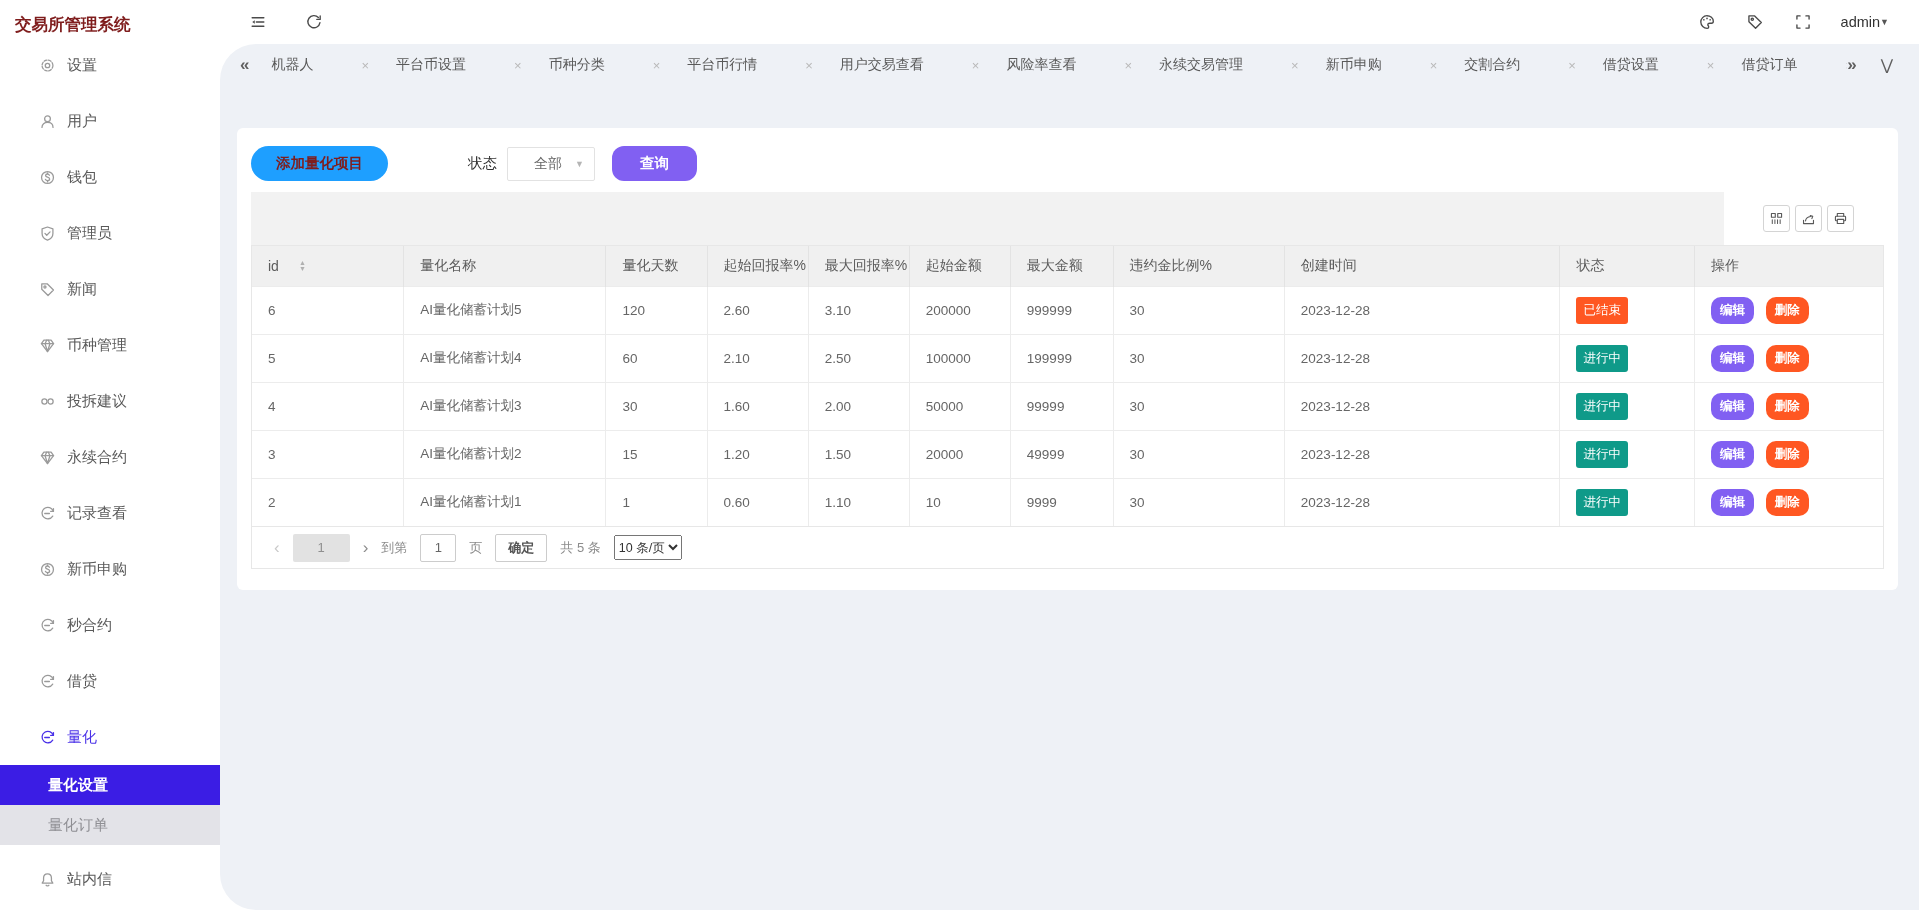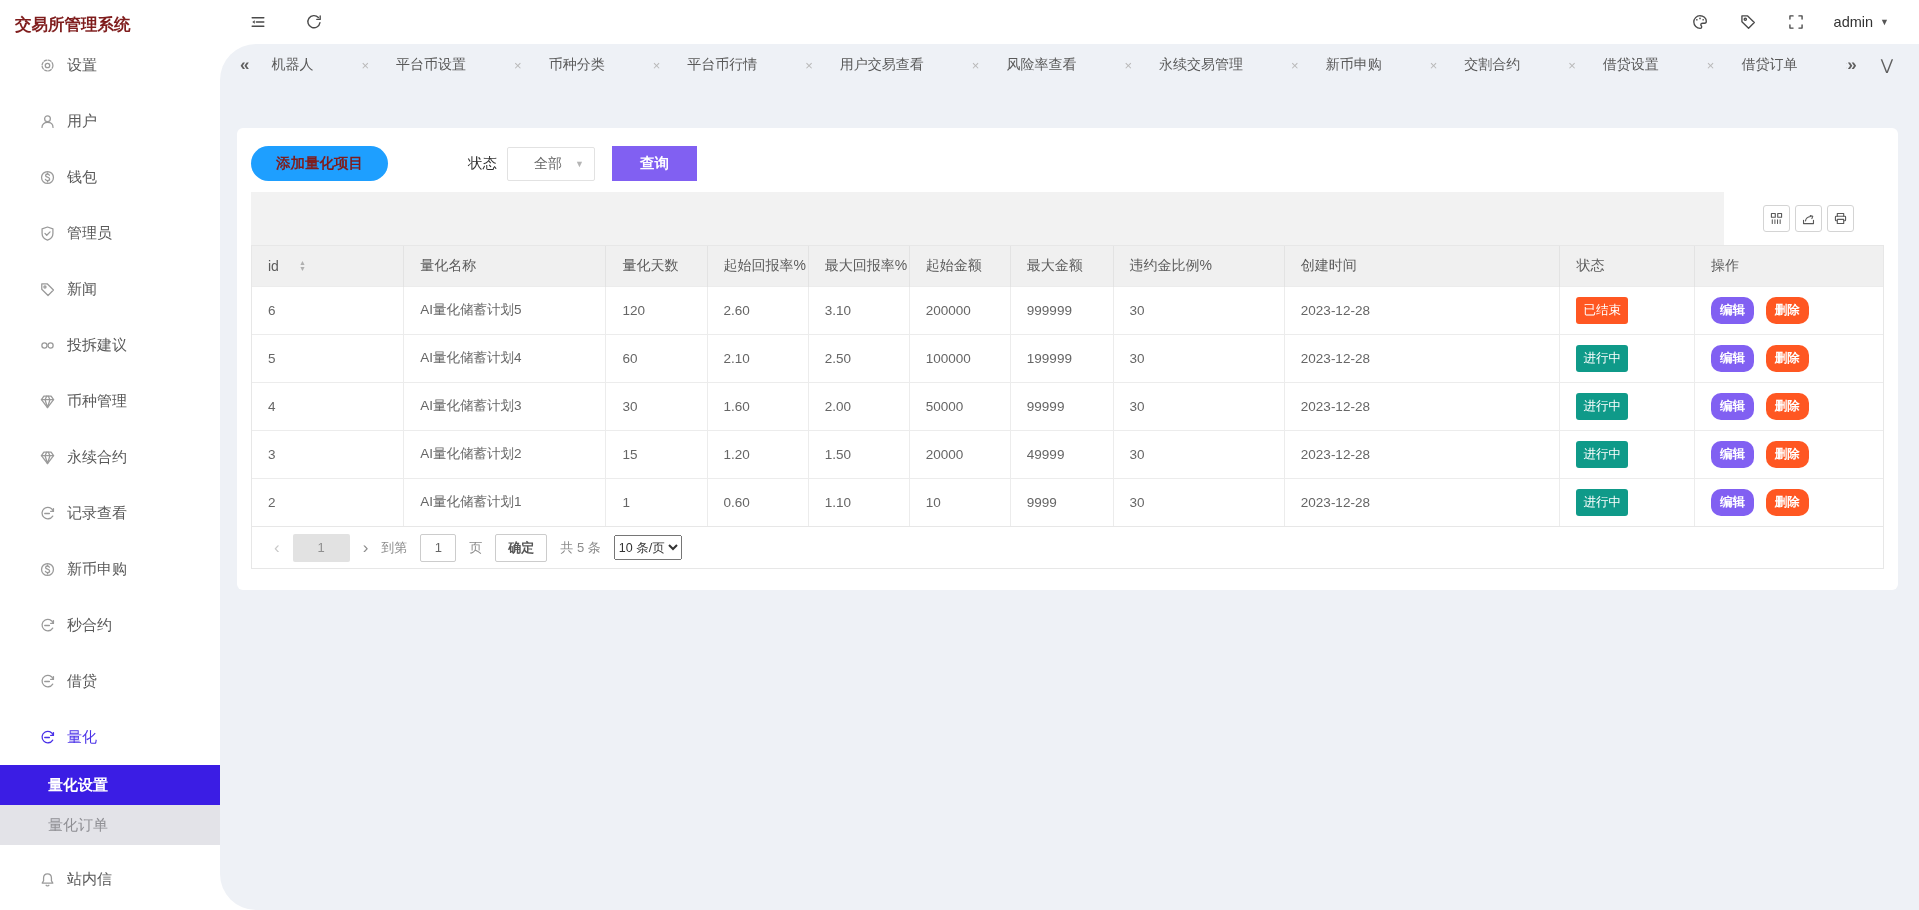--- a/index.html
+++ b/index.html
@@ -19,21 +19,21 @@
   .submenu-item.unsel { background:#e3e3e8; color:#8e8e93; }
   .menu-item.bottom { margin-top:6px; }
 
   
   .topbar { position:absolute; left:220px; top:0; right:0; height:44px; background:#fff;
     display:flex; align-items:center; padding:0 30px 0 28px; }
   .tb-ico { width:20px; height:20px; color:#4a4a4a; display:flex; align-items:center; justify-content:center; cursor:pointer; }
   .tb-ico svg { width:18px; height:18px; }
   .tb-left { display:flex; align-items:center; gap:36px; }
   .tb-right { margin-left:auto; display:flex; align-items:center; gap:28px; }
-  .tb-user { display:flex; align-items:center; gap:7px; font-size:14.5px; color:#333; cursor:pointer; }
+  .tb-user { display:flex; align-items:center; font-size:14.5px; color:#333; cursor:pointer; }
   .tb-caret { font-size:9px; color:#555; }
 
   
   .content { position:absolute; left:220px; top:44px; right:0; bottom:0;
     background:#eef1f6; border-radius:36px 0 0 36px; }
 
   
   .tabstrip { height:42px; display:flex; align-items:center; padding:0 26px 0 20px; overflow:hidden; }
   .ts-chev { font-size:17px; color:#5f5f5f; cursor:pointer; margin-right:22px; flex:none; font-weight:bold; }
   .tab { display:flex; align-items:center; margin-right:27px; cursor:pointer; flex:none;gap:36px; }
@@ -50,21 +50,21 @@
     background:#fff; border-radius:6px; padding:0 14px; }
   .toolbar-row { margin-top:18px; height:35px; display:flex; align-items:center; }
   .btn-add { height:35px; padding:0 25px; background:#1e9fff; color:#7f1d1d; border:none;
     border-radius:18px; font-size:14.5px; font-weight:bold; cursor:pointer; }
   .lbl-status { margin-left:80px; font-size:14.5px; color:#333; }
   .sel-status { margin-left:10px; width:88px; height:34px; border:1px solid #e2e2e2; border-radius:2px;
     background:#fff; display:flex; align-items:center; padding:0 10px 0 26px; cursor:pointer; }
   .sel-status .sel-val { font-size:14px; color:#666; flex:1; }
   .sel-status .sel-caret { font-size:9px; color:#b5b5b5; }
   .btn-query { margin-left:17px; height:35px; padding:0 28px; background:#8160f2; color:#fff;
-    border:none; border-radius:0; font-size:14.5px; font-weight:bold; cursor:pointer; }
+    border:none; border-radius:12px; font-size:14.5px; font-weight:bold; cursor:pointer; }
 
   
   .band { margin-top:11px; height:53px; display:flex; }
   .band-gray { flex:1; background:#f2f2f2; }
   .band-tools { width:160px; background:#fff; display:flex; align-items:center;
     justify-content:flex-end; gap:5px; padding-right:30px; }
   .tool-box { width:27px; height:27px; border:1px solid #d4d4d4; border-radius:3px; background:#fff;
     color:#5a5a5a; display:flex; align-items:center; justify-content:center; cursor:pointer; }
   .tool-box svg { width:15px; height:15px; }
 
@@ -155,35 +155,35 @@
             <path d="M2.6 2.6h5.1l5.9 5.9-5.1 5.1-5.9-5.9z"></path>
             <circle cx="5.6" cy="5.6" r="1"></circle>
           </svg>
         </span>
         <span class="mi-label">新闻</span>
       </div>
 
       <div class="menu-item">
         <span class="mi-ico">
           <svg viewBox="0 0 16 16" fill="none" stroke="currentColor" stroke-width="1.2" stroke-linecap="round" stroke-linejoin="round">
+            <path d="M4.6 2.9h6.8l2.3 3.4L8 13.7 2.3 6.3z"></path>
+            <path d="M2.3 6.3h11.4M8 13.7L5.7 6.3 7.3 2.9M8 13.7l2.3-7.4-1.6-3.4"></path>
+          </svg>
+        </span>
+        <span class="mi-label">币种管理</span>
+      </div>
+
+      <div class="menu-item">
+        <span class="mi-ico">
+          <svg viewBox="0 0 16 16" fill="none" stroke="currentColor" stroke-width="1.2" stroke-linecap="round" stroke-linejoin="round">
             <circle cx="5.1" cy="8" r="2.4"></circle>
             <circle cx="10.9" cy="8" r="2.4"></circle>
           </svg>
         </span>
         <span class="mi-label">投拆建议</span>
-      </div>
-
-      <div class="menu-item">
-        <span class="mi-ico">
-          <svg viewBox="0 0 16 16" fill="none" stroke="currentColor" stroke-width="1.2" stroke-linecap="round" stroke-linejoin="round">
-            <path d="M4.6 2.9h6.8l2.3 3.4L8 13.7 2.3 6.3z"></path>
-            <path d="M2.3 6.3h11.4M8 13.7L5.7 6.3 7.3 2.9M8 13.7l2.3-7.4-1.6-3.4"></path>
-          </svg>
-        </span>
-        <span class="mi-label">币种管理</span>
       </div>
 
       <div class="menu-item">
         <span class="mi-ico">
           <svg viewBox="0 0 16 16" fill="none" stroke="currentColor" stroke-width="1.2" stroke-linecap="round" stroke-linejoin="round">
             <path d="M4.6 2.9h6.8l2.3 3.4L8 13.7 2.3 6.3z"></path>
             <path d="M2.3 6.3h11.4M8 13.7L5.7 6.3 7.3 2.9M8 13.7l2.3-7.4-1.6-3.4"></path>
           </svg>
         </span>
         <span class="mi-label">永续合约</span>

